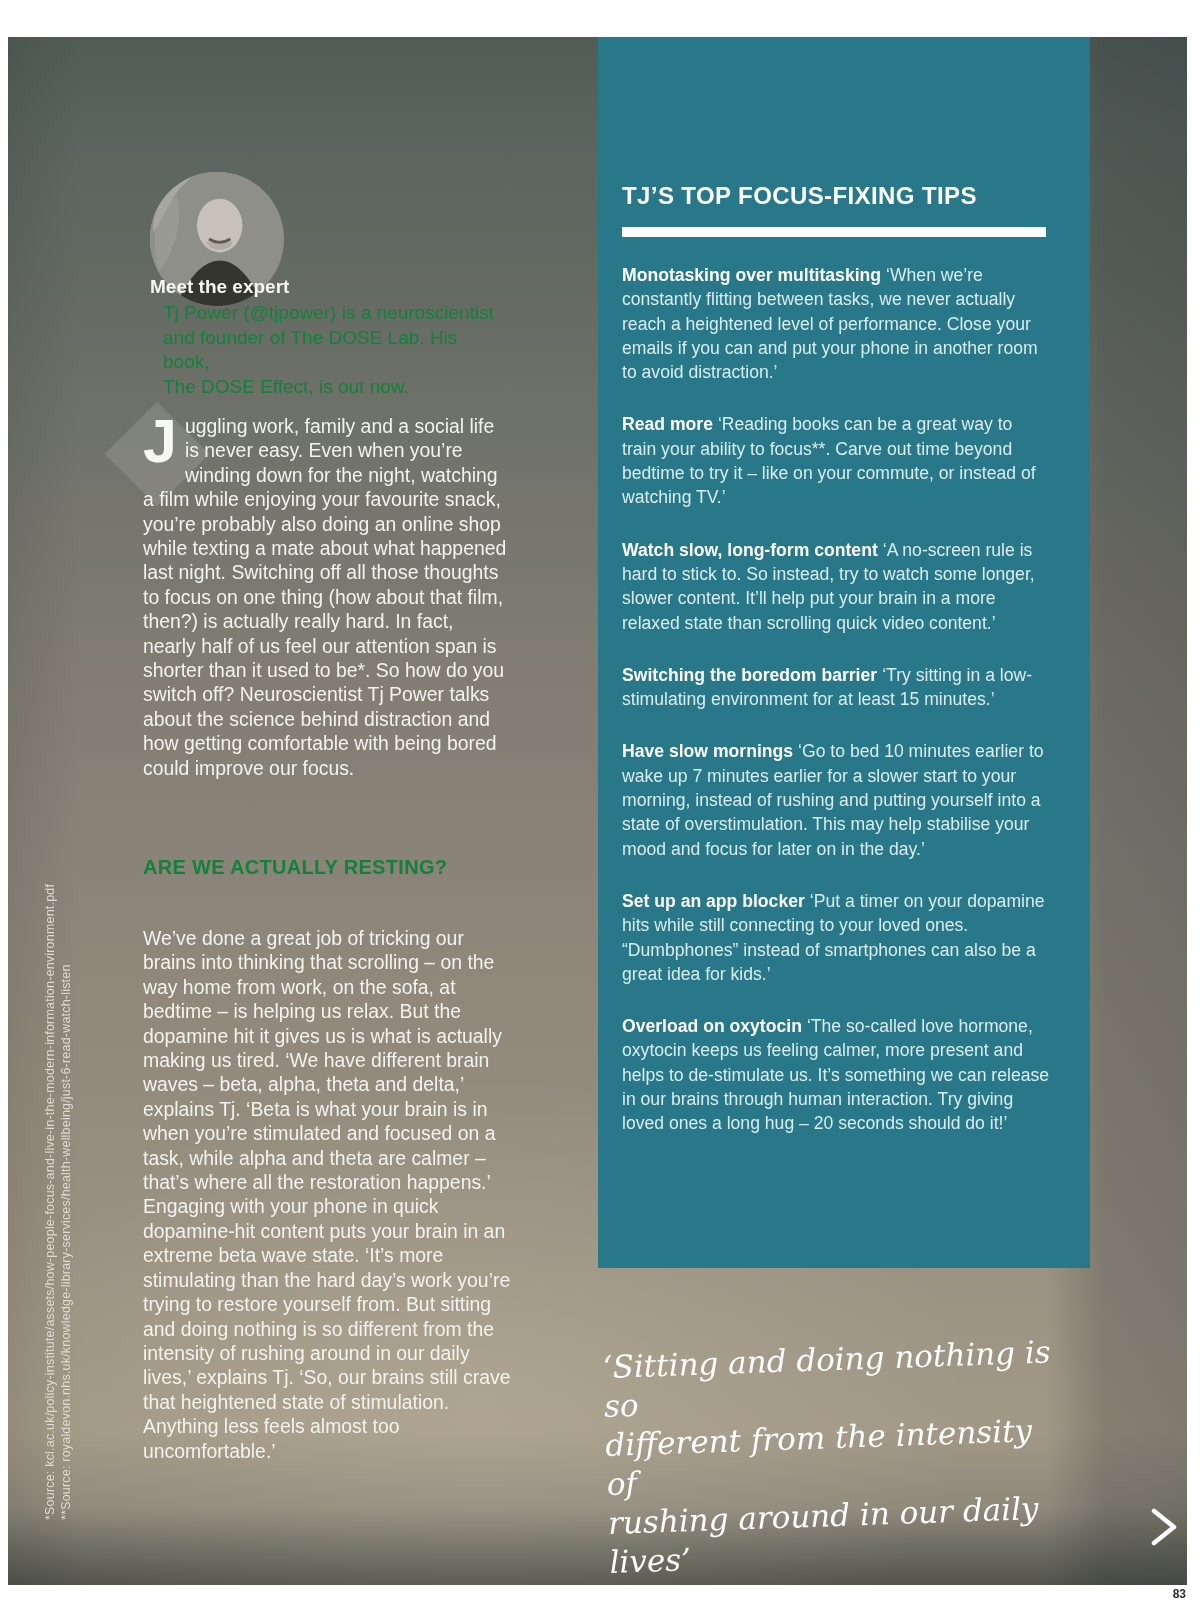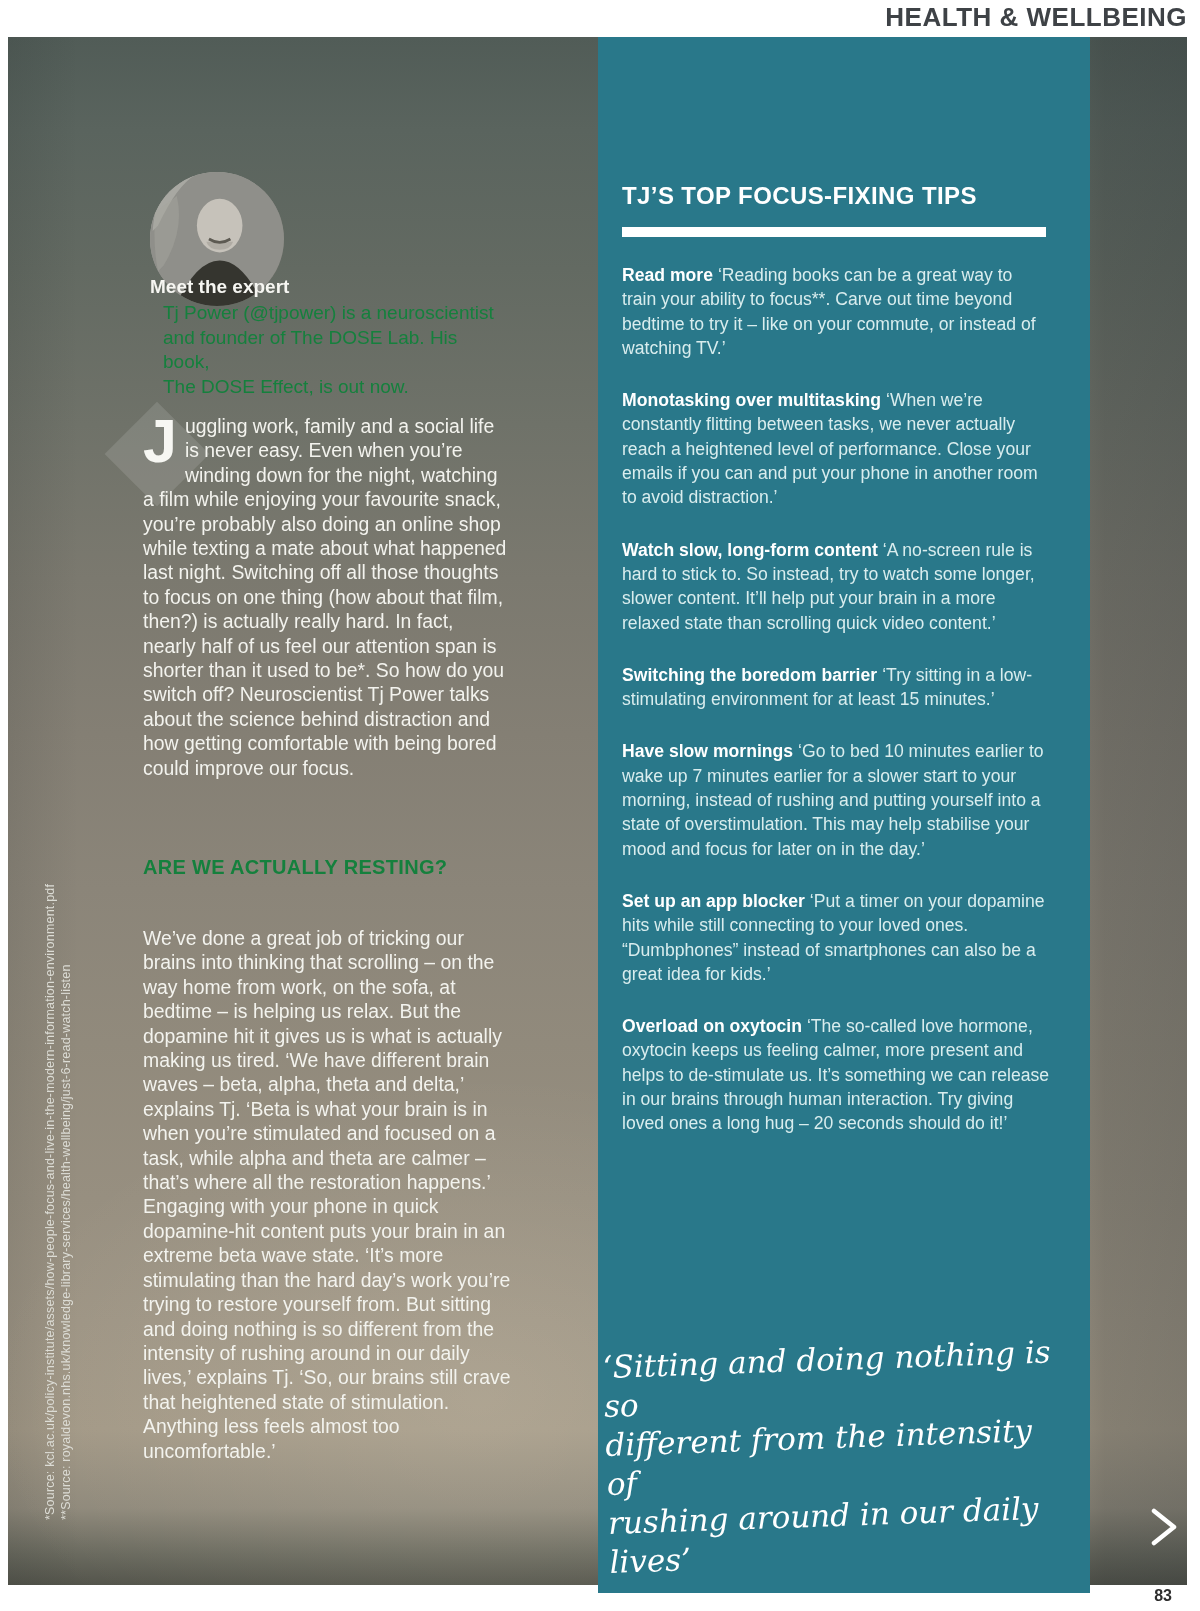--- a/index.html
+++ b/index.html
@@ -57,49 +57,48 @@
     font-size:19.4px;line-height:24.4px;color:#f3f3ee;
   }
   
   .sources{
     position:absolute;left:42px;top:830px;height:690px;
     writing-mode:vertical-rl;transform:rotate(180deg);
     font-size:12.5px;line-height:16px;color:#dcdcd5;letter-spacing:.2px;
   }
   
   .tips-box{
-    position:absolute;left:598px;top:37px;width:492px;height:1556px;
+    position:absolute;left:598px;top:37px;width:492px;height:1231px;
     background:#29788a;box-sizing:border-box;padding:145px 40px 0 24px;
   }
   .tips-title{
     font-size:24px;font-weight:bold;color:#ffffff;letter-spacing:.4px;
   }
   .tips-rule{width:424px;height:10px;background:#ffffff;margin:17px 0 26px 0;}
   .tip{font-size:17.6px;line-height:24.3px;color:#d9edee;margin:0 0 28px 0;}
   .tip strong{color:#ffffff;font-weight:bold;margin-right:5px;}
   
   .quote{
     position:absolute;left:606px;top:1340px;width:460px;
     font-family:"DejaVu Serif",serif;font-style:italic;
     font-size:31px;line-height:39px;color:#ffffff;
     transform:rotate(-2deg);
   }
   
   .next-btn{position:absolute;left:1146px;top:1506px;width:36px;height:42px;cursor:pointer;background:none;border:none;padding:0;}
   .page-number{
-    position:absolute;right:28px;top:1587px;
-    font-size:16px;font-weight:600;color:#2d2d2d;
+    position:absolute;right:14px;top:1587px;
+    font-size:12px;font-weight:600;color:#2d2d2d;
   }
 </style>
 </head>
 <body>
 
 <div class="page">
 
-  <div class="section-header">HEALTH &amp; WELLBEING</div>
 
   <div class="photo"></div>
   <div class="diamond"></div>
 
   <div class="portrait">
     <svg viewBox="0 0 100 100">
       <rect x="0" y="0" width="100" height="100" fill="#8f8f8a"></rect>
       <path d="M6,40 Q20,10 34,2 L14,2 Q4,18 2,44 Z" fill="#b9b9b2" opacity="0.6"></path>
       <path d="M10,70 Q26,44 20,18 L4,30 Q2,55 6,74 Z" fill="#a5a59e" opacity="0.5"></path>
       <ellipse cx="52" cy="40" rx="17" ry="20" fill="#c6c2ba"></ellipse>
@@ -122,22 +121,22 @@
   <div class="section-body">We’ve done a great job of tricking our brains into thinking that scrolling – on the way home from work, on the sofa, at bedtime – is helping us relax. But the dopamine hit it gives us is what is actually making us tired. ‘We have different brain waves – beta, alpha, theta and delta,’ explains Tj. ‘Beta is what your brain is in when you’re stimulated and focused on a task, while alpha and theta are calmer – that’s where all the restoration happens.’ Engaging with your phone in quick dopamine-hit content puts your brain in an extreme beta wave state. ‘It’s more stimulating than the hard day’s work you’re trying to restore yourself from. But sitting and doing nothing is so different from the intensity of rushing around in our daily lives,’ explains Tj. ‘So, our brains still crave that heightened state of stimulation. Anything less feels almost too uncomfortable.’</div>
 
   <div class="sources">
     <div>*Source: kcl.ac.uk/policy-institute/assets/how-people-focus-and-live-in-the-modern-information-environment.pdf</div>
     <div>**Source: royaldevon.nhs.uk/knowledge-library-services/health-wellbeing/just-6-read-watch-listen</div>
   </div>
 
   <div class="tips-box">
     <div class="tips-title">TJ’S TOP FOCUS-FIXING TIPS</div>
     <div class="tips-rule"></div>
+    <p class="tip"><strong>Monotasking over multitasking</strong><span>‘When we’re constantly flitting between tasks, we never actually reach a heightened level of performance. Close your emails if you can and put your phone in another room to avoid distraction.’</span></p>
     <p class="tip"><strong>Read more</strong><span>‘Reading books can be a great way to train your ability to focus**. Carve out time beyond bedtime to try it – like on your commute, or instead of watching TV.’</span></p>
-    <p class="tip"><strong>Monotasking over multitasking</strong><span>‘When we’re constantly flitting between tasks, we never actually reach a heightened level of performance. Close your emails if you can and put your phone in another room to avoid distraction.’</span></p>
     <p class="tip"><strong>Watch slow, long-form content</strong><span>‘A no-screen rule is hard to stick to. So instead, try to watch some longer, slower content. It’ll help put your brain in a more relaxed state than scrolling quick video content.’</span></p>
     <p class="tip"><strong>Switching the boredom barrier</strong><span>‘Try sitting in a low-stimulating environment for at least 15 minutes.’</span></p>
     <p class="tip"><strong>Have slow mornings</strong><span>‘Go to bed 10 minutes earlier to wake up 7 minutes earlier for a slower start to your morning, instead of rushing and putting yourself into a state of overstimulation. This may help stabilise your mood and focus for later on in the day.’</span></p>
     <p class="tip"><strong>Set up an app blocker</strong><span>‘Put a timer on your dopamine hits while still connecting to your loved ones. “Dumbphones” instead of smartphones can also be a great idea for kids.’</span></p>
     <p class="tip"><strong>Overload on oxytocin</strong><span>‘The so-called love hormone, oxytocin keeps us feeling calmer, more present and helps to de-stimulate us. It’s something we can release in our brains through human interaction. Try giving loved ones a long hug – 20 seconds should do it!’</span></p>
   </div>
 
   <div class="quote">
     <div>‘Sitting and doing nothing is so</div>
     <div>different from the intensity of</div>

